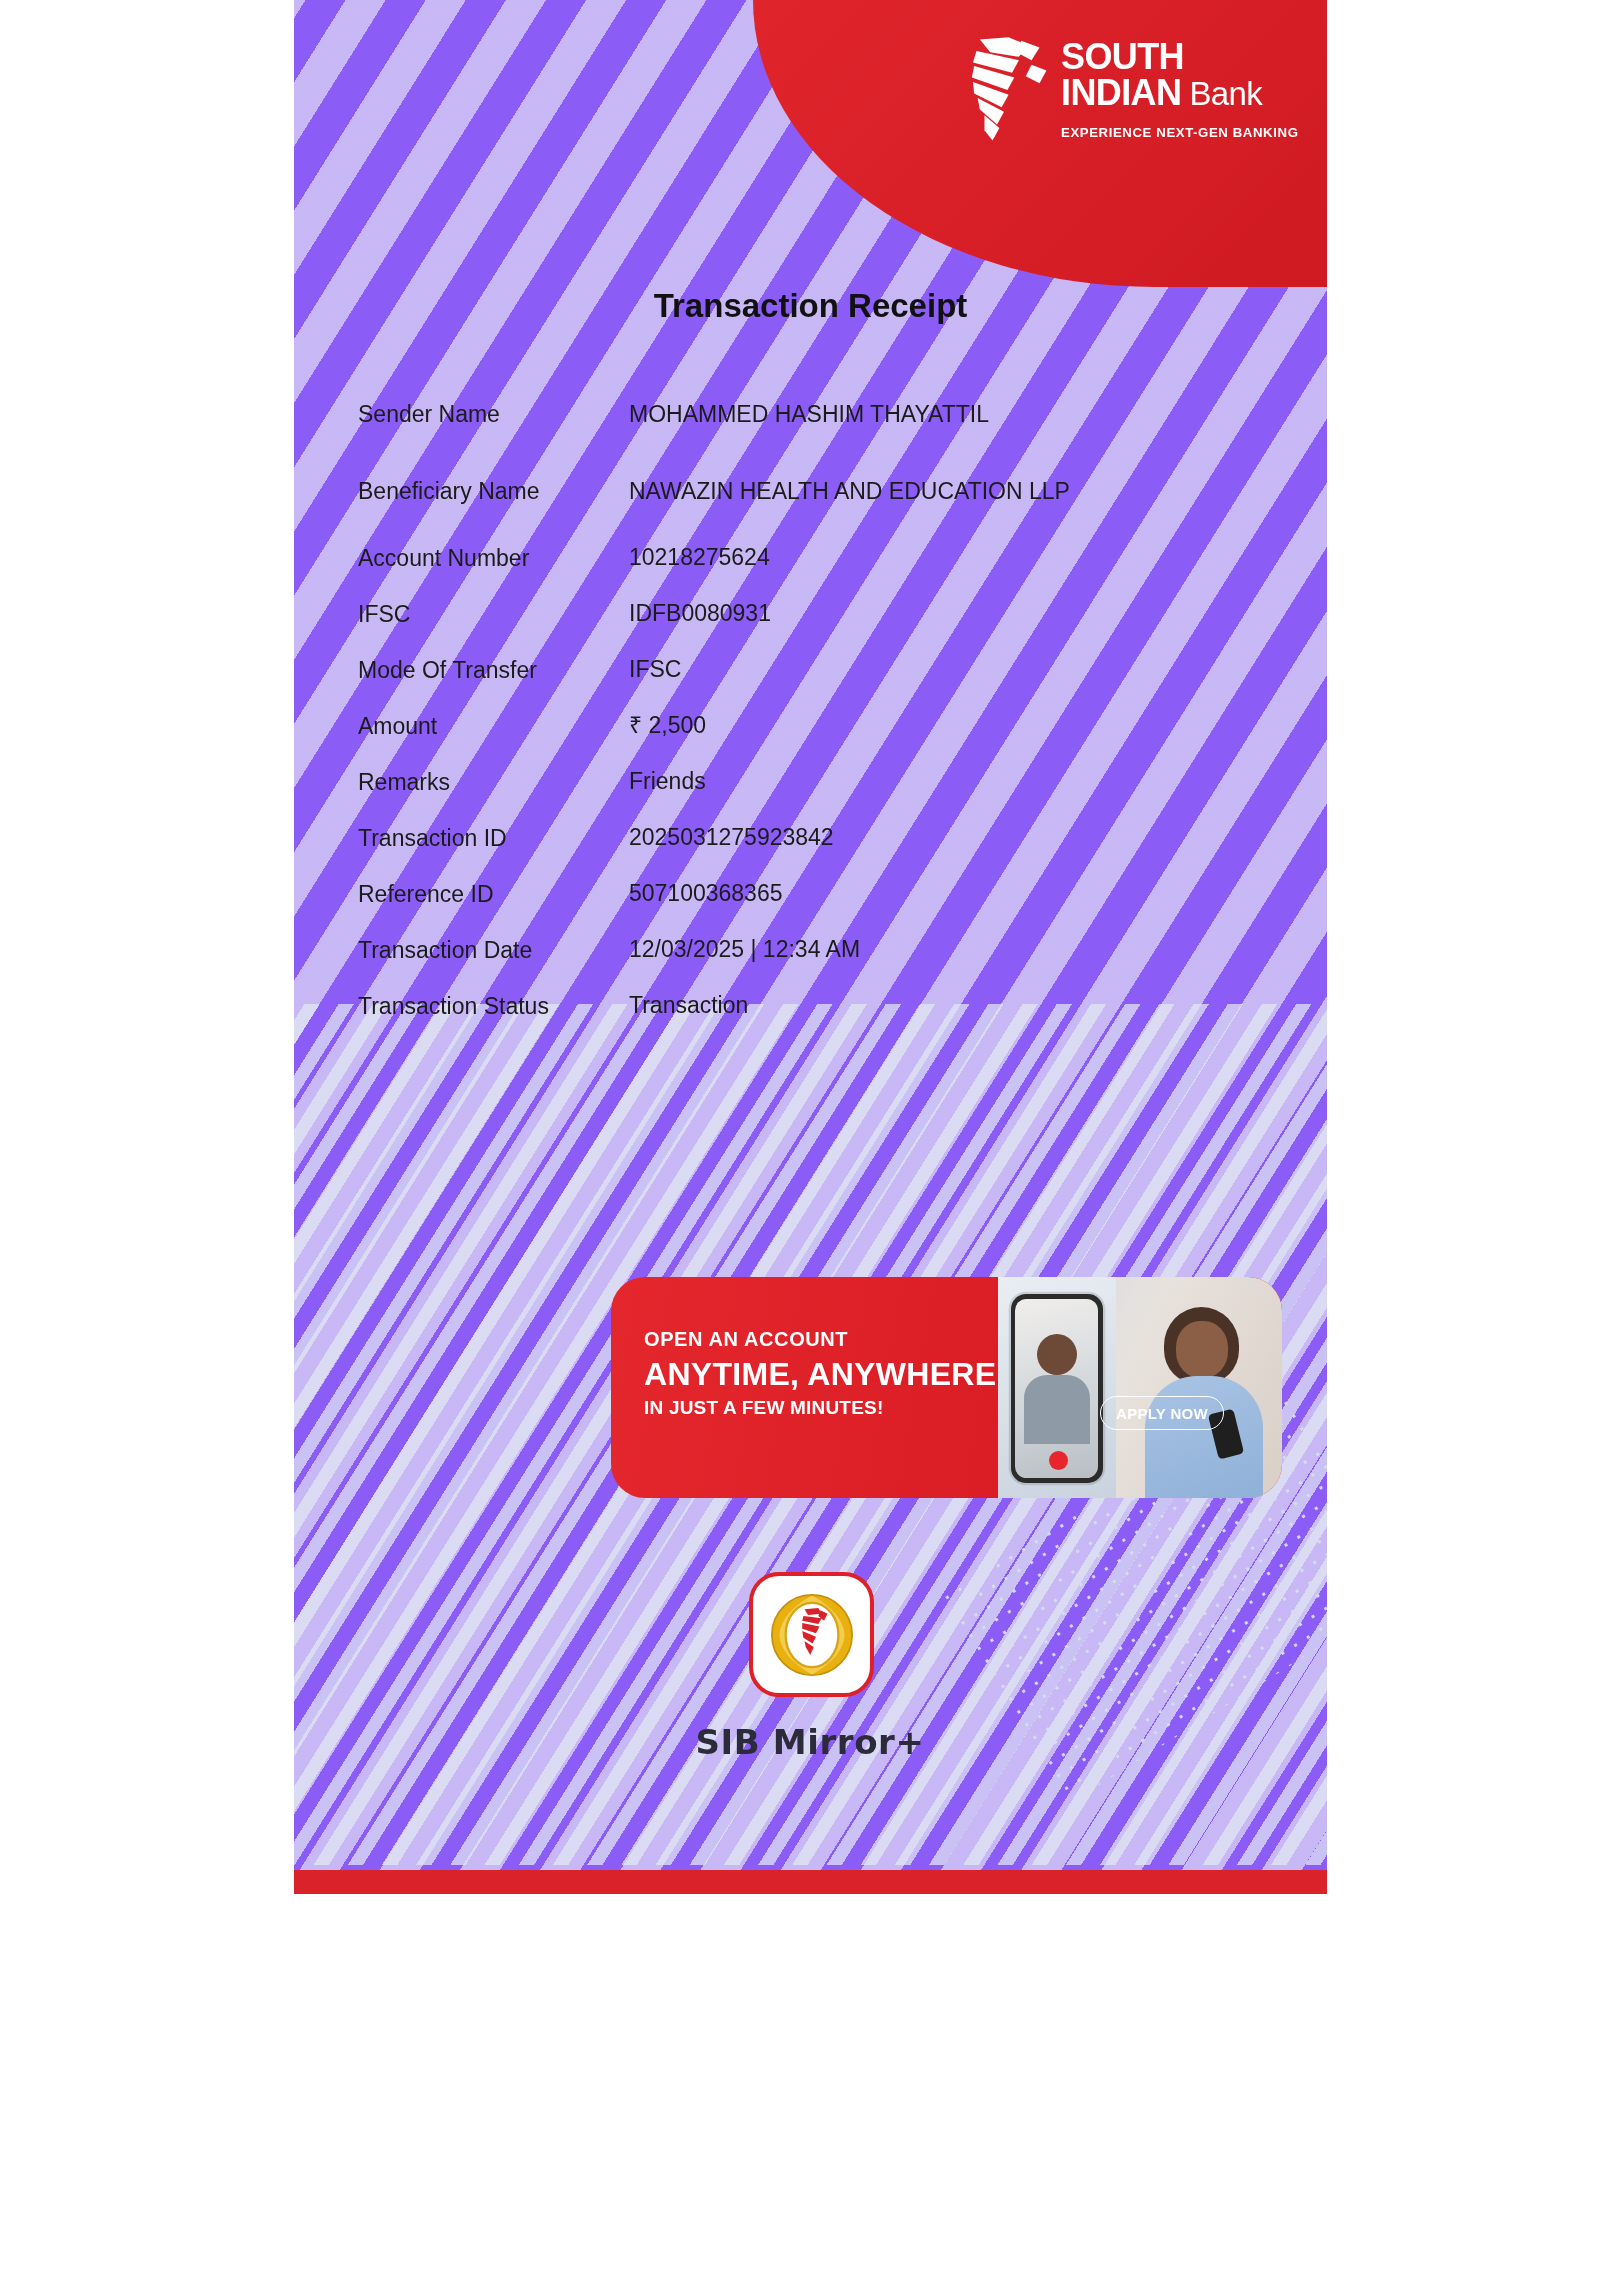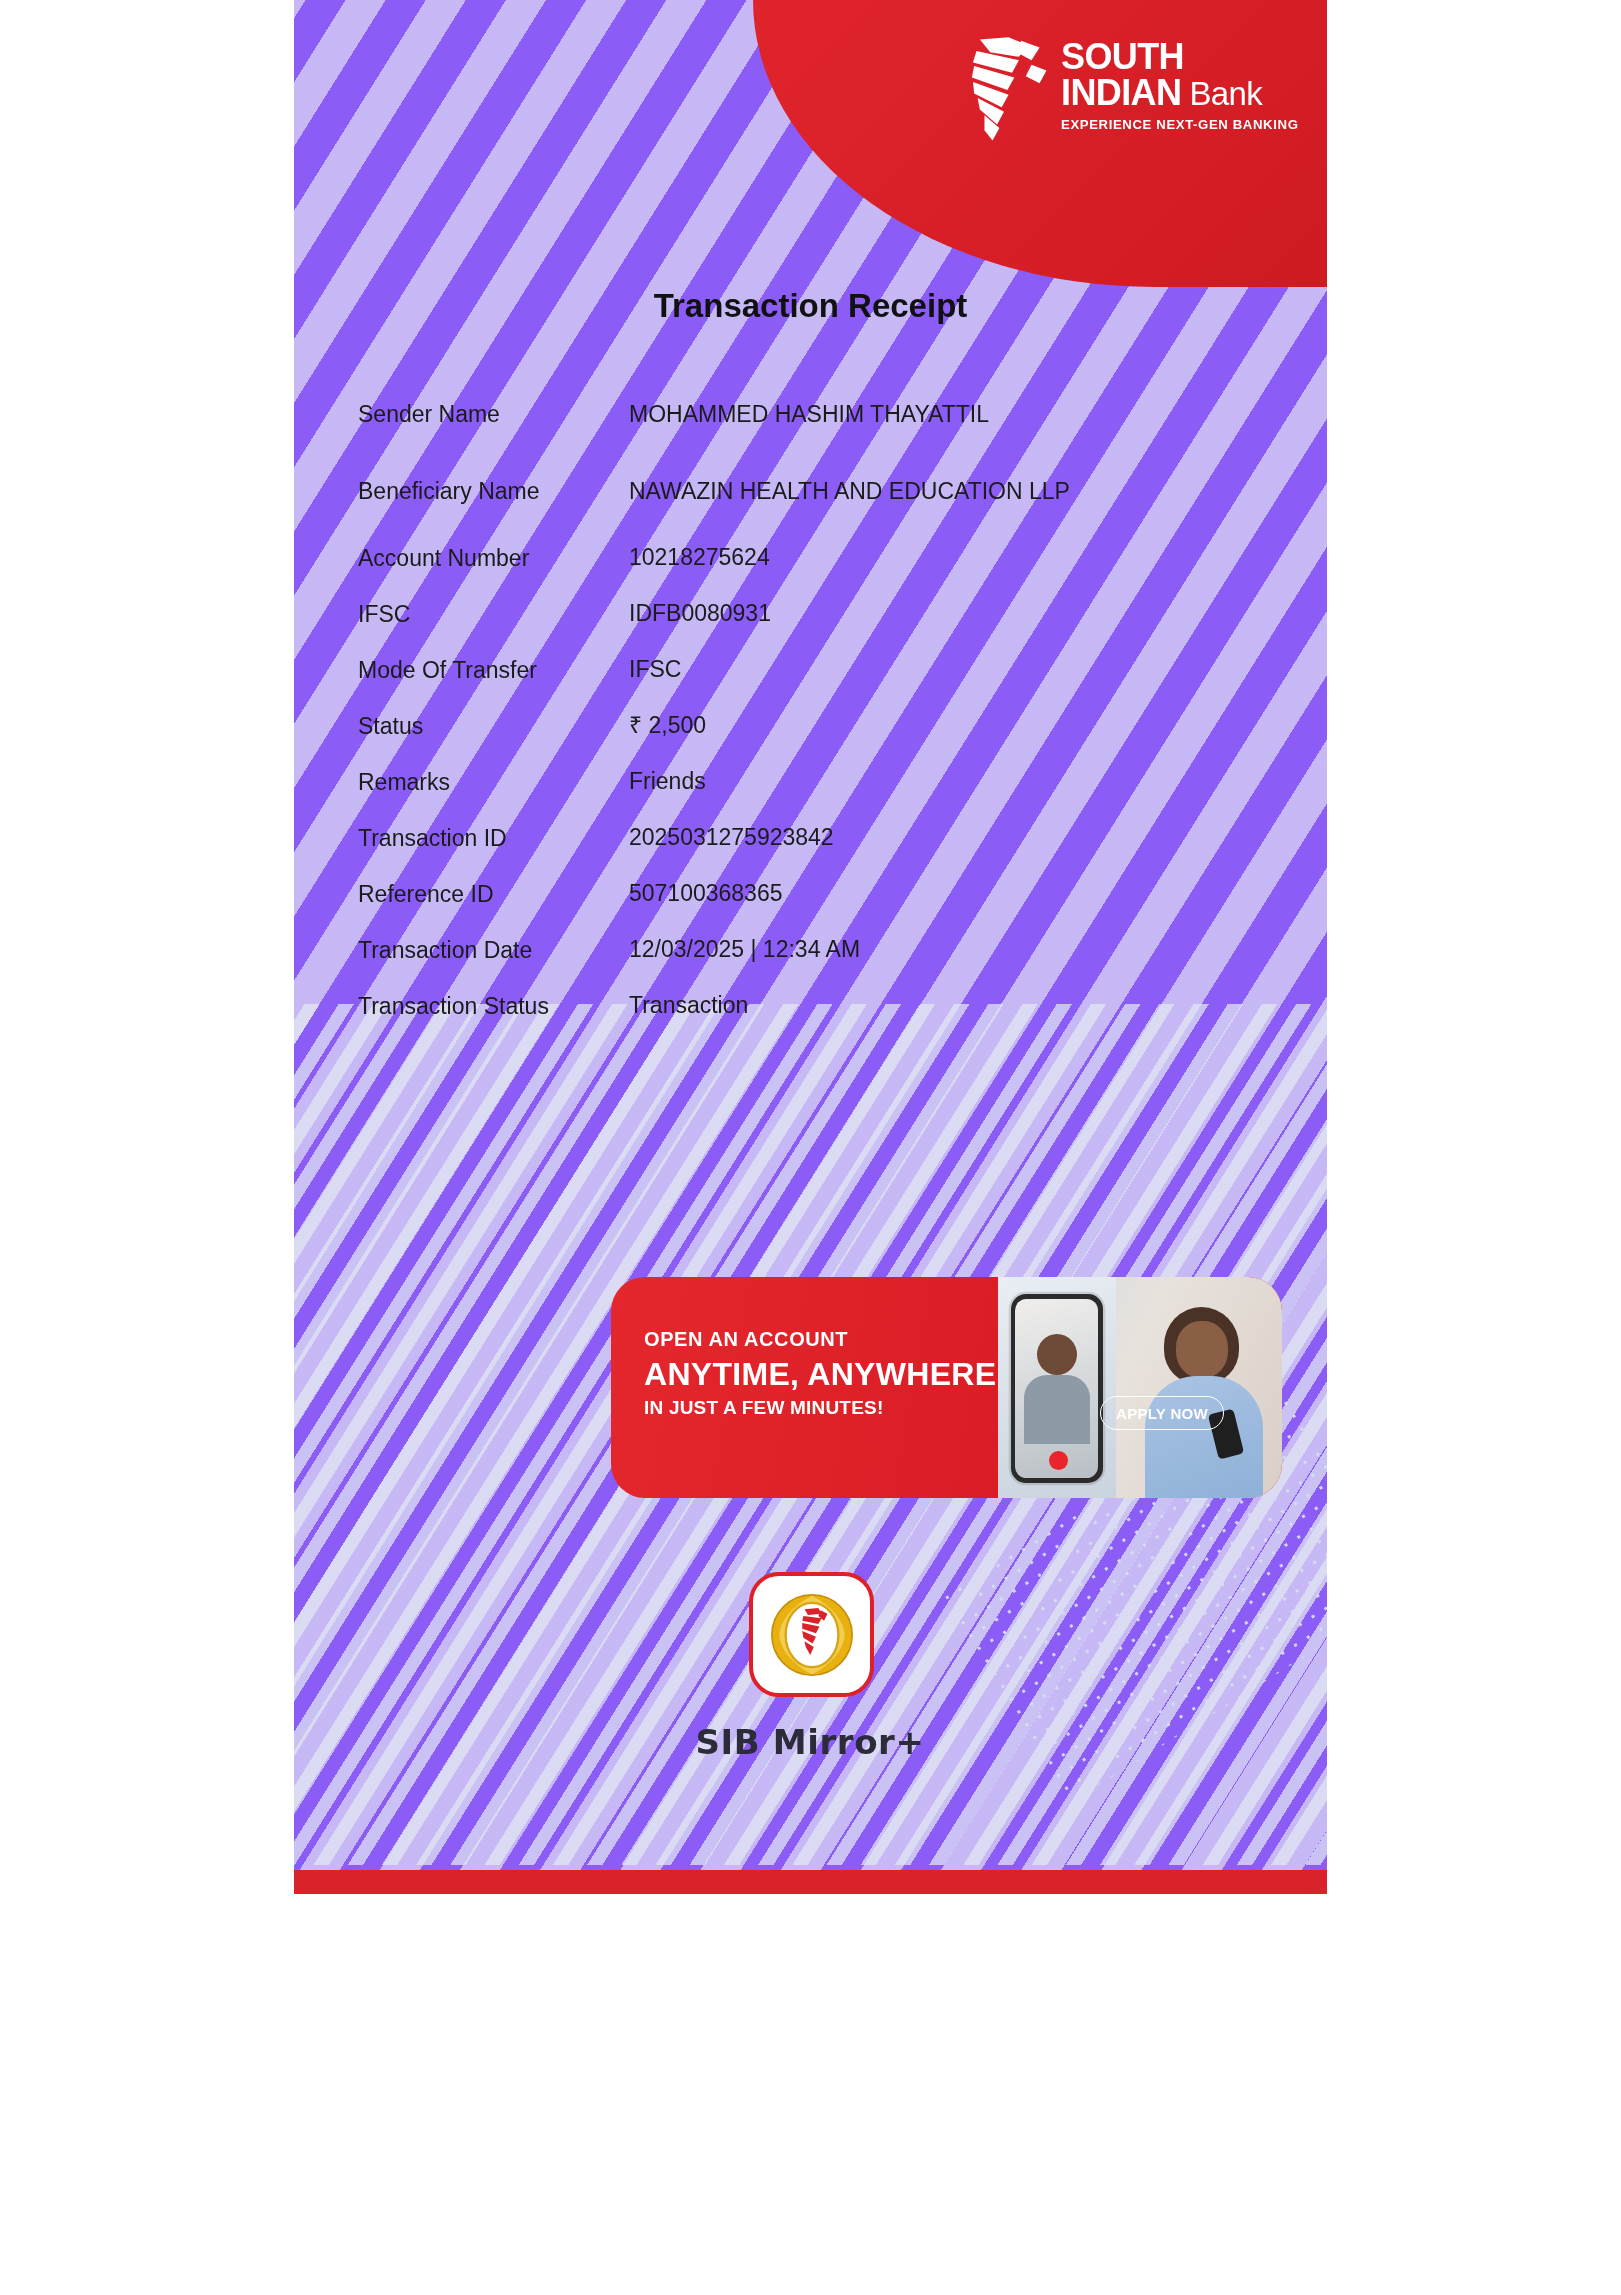--- a/index.html
+++ b/index.html
@@ -105,21 +105,21 @@
   }
   .logo-line1 { font-size: 36px; }
   .logo-line2 { font-size: 36px; }
   .logo-bank {
     font-size: 33px;
     font-weight: normal;
     color: #fff;
     margin-left: 8px;
   }
   .logo-tagline {
-    margin-top: 6px;
+    margin-top: 14px;
     font-size: 13.2px;
     font-weight: bold;
     letter-spacing: 0.6px;
     color: #ffffff;
   }
 
   
   .title {
     position: absolute;
     left: 0;
@@ -369,21 +369,21 @@
       <div class="label">IFSC</div>
       <div class="value">IDFB0080931</div>
     </div>
 
     <div class="row">
       <div class="label">Mode Of Transfer</div>
       <div class="value">IFSC</div>
     </div>
 
     <div class="row">
-      <div class="label">Status</div>
+      <div class="label">Amount</div>
       <div class="value">₹ 2,500</div>
     </div>
 
     <div class="row">
       <div class="label">Remarks</div>
       <div class="value">Friends</div>
     </div>
 
     <div class="row">
       <div class="label">Transaction ID</div>

